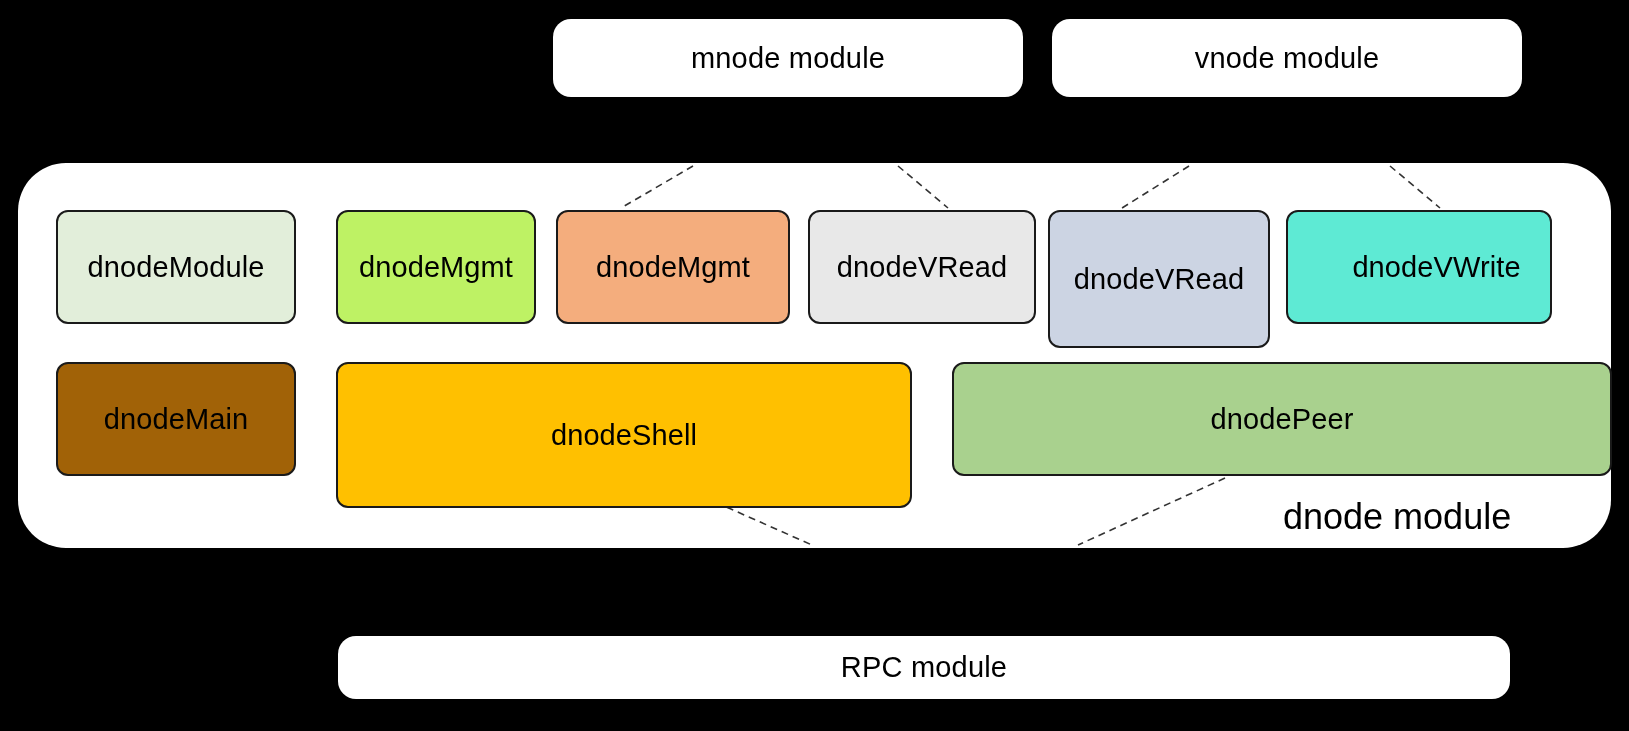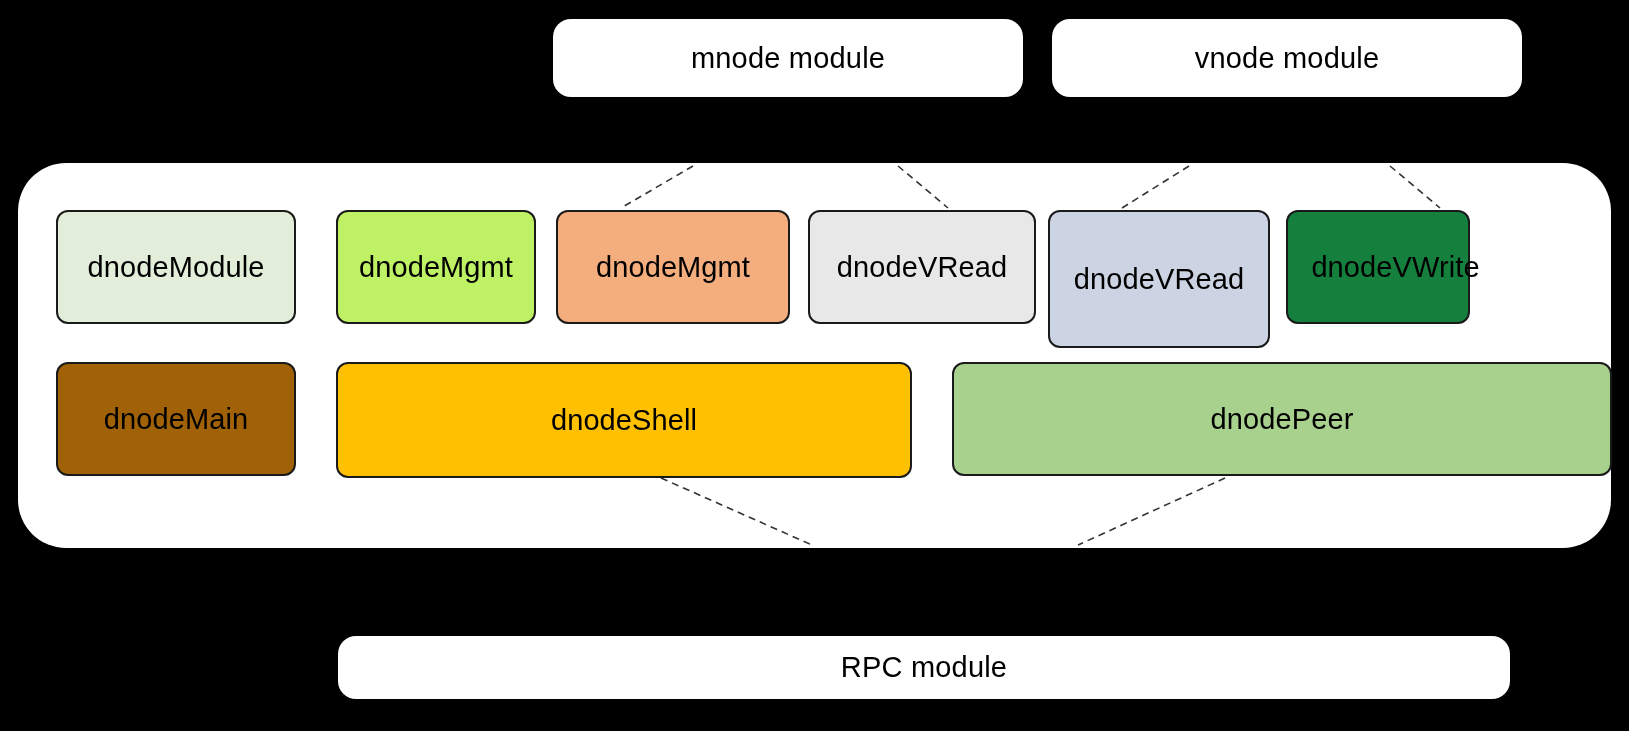--- a/index.html
+++ b/index.html
@@ -105,34 +105,35 @@
       </div>
       <div class="node-box" style="left: 556px; top: 210px; width: 234px; height: 114px; background: rgb(244, 173, 125); border-color: rgb(26, 26, 26);">
         <span>dnodeMgmt</span>
       </div>
       <div class="node-box" style="left: 808px; top: 210px; width: 228px; height: 114px; background: rgb(232, 232, 232); border-color: rgb(26, 26, 26);">
         <span>dnodeVRead</span>
       </div>
       <div class="node-box" style="left: 1048px; top: 210px; width: 222px; height: 138px; background: rgb(204, 212, 227); border-color: rgb(26, 26, 26);">
         <span>dnodeVRead</span>
       </div>
-      <div class="node-box" style="left: 1286px; top: 210px; width: 184px; height: 114px; background: #15803d; border-color: rgb(26, 26, 26); padding-left: 35px;">
+      <div class="node-box" style="left: 1286px; top: 210px; width: 266px; height: 114px; background: #5eead4; border-color: rgb(26, 26, 26); padding-left: 35px;">
         <span>dnodeVWrite</span>
       </div>
       <div class="node-box" style="left: 56px; top: 362px; width: 240px; height: 114px; background: #a16207; border-color: rgb(26, 26, 26);">
         <span>dnodeMain</span>
       </div>
-      <div class="node-box" style="left: 336px; top: 362px; width: 576px; height: 116px; background: rgb(255, 192, 0); border-color: rgb(26, 26, 26);">
+      <div class="node-box" style="left: 336px; top: 362px; width: 576px; height: 146px; background: rgb(255, 192, 0); border-color: rgb(26, 26, 26);">
         <span>dnodeShell</span>
       </div>
       <div class="node-box" style="left: 952px; top: 362px; width: 660px; height: 114px; background: rgb(169, 209, 142); border-color: rgb(26, 26, 26);">
         <span>dnodePeer</span>
       </div>
     </div>
 
+  <div class="dnode-label" style="left: 1283px; top: 496px;">dnode module</div>
 
   <div id="bottom-modules-layer">
       <div class="module-box" style="left: 338px; top: 620px; width: 1172px; height: 63px; background: rgb(255, 255, 255); border-color: rgb(255, 255, 255);">
         <span>RPC module</span>
       </div>
     </div>
 
 </div>
 
 </body></html>

